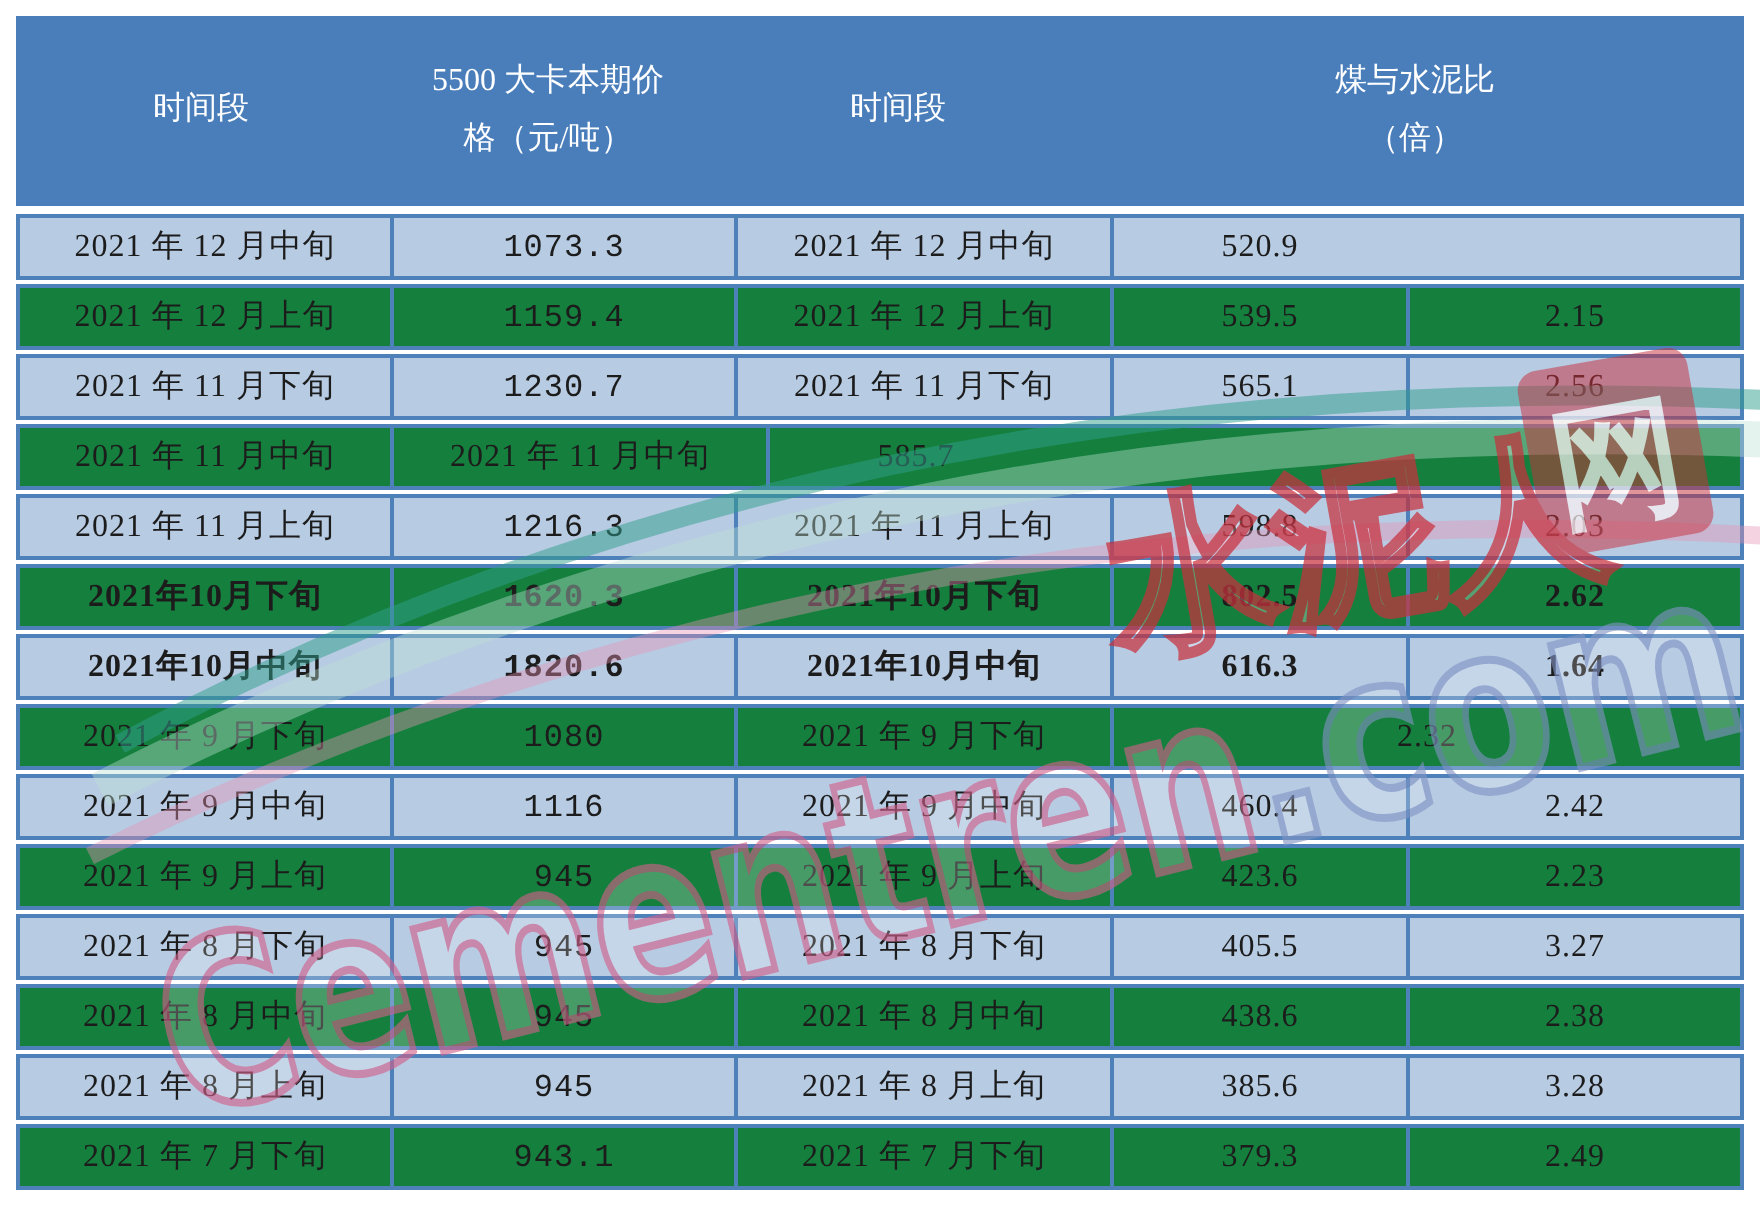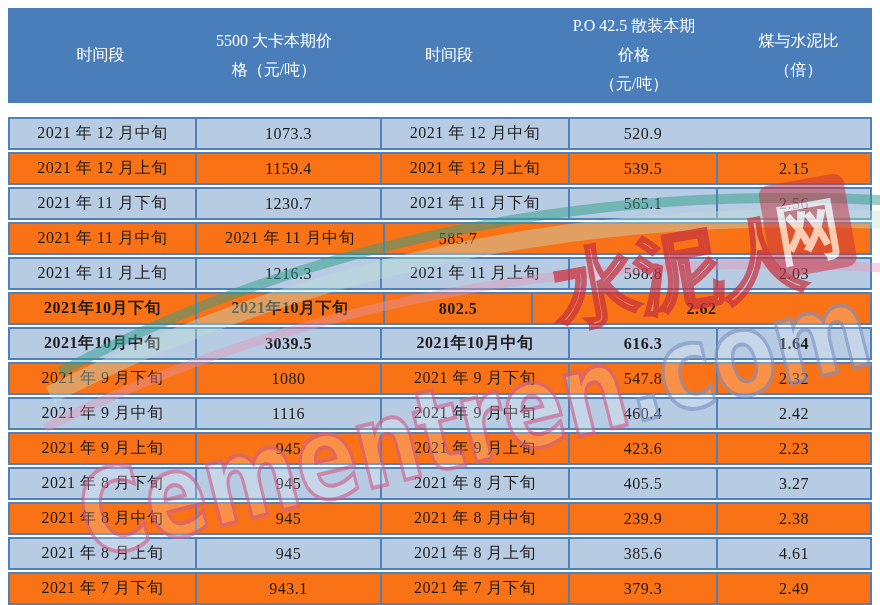--- a/index.html
+++ b/index.html
@@ -25,42 +25,42 @@
     background: #4a7ebb;
     color: #ffffff;
     align-items: center;
     font-size: 16px;
   }
   .thead .hcell {
     text-align: center;
     white-space: pre-line;
     line-height: 1.8;
   }
-  .tbody { margin-top: 14px; }
+  .tbody { margin-top: 4px; }
   .trow {
     display: flex;
     height: 33px;
     width: 864px;
     border: 2px solid #4e81ba;
-    background: #f97316;
+    background: #15803d;
     align-items: stretch;
   }
   .trow + .trow { margin-top: 2px; }
   .trow:nth-child(odd) { background: #b7cbe3; }
   .trow.bold { font-weight: bold; }
   .cell {
     display: flex;
     align-items: center;
     justify-content: center;
     font-size: 16px;
     letter-spacing: 0.5px;
   }
   .cell + .cell { border-left: 2px solid #4e81ba; }
   .c1 { width: 185px; }
-  .c2 { width: 185px; }
+  .c2 { width: 172px; font-family: Liberation Mono, monospace; }
   .c3 { width: 188px; }
   .c4 { width: 148px; }
   .c5 { flex: 1; }
   .h1 { width: 185px; }
   .h2 { width: 162px; }
   .h3 { width: 188px; }
   .h4 { width: 182px; }
   .h5 { flex: 1; }
   .watermark {
     position: absolute;
@@ -73,23 +73,20 @@
 <body>
 
 <div class="page">
 
   <div class="table-wrap">
     <div class="thead">
       <div class="hcell h1">时间段</div>
       <div class="hcell h2">5500 大卡本期价
 格（元/吨）</div>
       <div class="hcell h3">时间段</div>
-      <div class="hcell h4">P.O 42.5 散装本期
-价格
-（元/吨）</div>
       <div class="hcell h5">煤与水泥比
 （倍）</div>
     </div>
     <div class="tbody">
         <div class="trow">
       <div class="cell c1">2021 年 12 月中旬</div>
       <div class="cell c2">1073.3</div>
       <div class="cell c3">2021 年 12 月中旬</div>
       <div class="cell c4">520.9</div>
     </div>
@@ -114,36 +111,36 @@
     </div>
         <div class="trow">
       <div class="cell c1">2021 年 11 月上旬</div>
       <div class="cell c2">1216.3</div>
       <div class="cell c3">2021 年 11 月上旬</div>
       <div class="cell c4">598.8</div>
       <div class="cell c5">2.03</div>
     </div>
         <div class="trow bold">
       <div class="cell c1">2021年10月下旬</div>
+      <div class="cell c2">1620.3</div>
       <div class="cell c3">2021年10月下旬</div>
       <div class="cell c4">802.5</div>
       <div class="cell c5">2.62</div>
     </div>
         <div class="trow bold">
       <div class="cell c1">2021年10月中旬</div>
-      <div class="cell c2">3039.5</div>
+      <div class="cell c2">1820.6</div>
       <div class="cell c3">2021年10月中旬</div>
       <div class="cell c4">616.3</div>
       <div class="cell c5">1.64</div>
     </div>
         <div class="trow">
       <div class="cell c1">2021 年 9 月下旬</div>
       <div class="cell c2">1080</div>
       <div class="cell c3">2021 年 9 月下旬</div>
-      <div class="cell c4">547.8</div>
       <div class="cell c5">2.32</div>
     </div>
         <div class="trow">
       <div class="cell c1">2021 年 9 月中旬</div>
       <div class="cell c2">1116</div>
       <div class="cell c3">2021 年 9 月中旬</div>
       <div class="cell c4">460.4</div>
       <div class="cell c5">2.42</div>
     </div>
         <div class="trow">
@@ -157,29 +154,29 @@
       <div class="cell c1">2021 年 8 月下旬</div>
       <div class="cell c2">945</div>
       <div class="cell c3">2021 年 8 月下旬</div>
       <div class="cell c4">405.5</div>
       <div class="cell c5">3.27</div>
     </div>
         <div class="trow">
       <div class="cell c1">2021 年 8 月中旬</div>
       <div class="cell c2">945</div>
       <div class="cell c3">2021 年 8 月中旬</div>
-      <div class="cell c4">239.9</div>
+      <div class="cell c4">438.6</div>
       <div class="cell c5">2.38</div>
     </div>
         <div class="trow">
       <div class="cell c1">2021 年 8 月上旬</div>
       <div class="cell c2">945</div>
       <div class="cell c3">2021 年 8 月上旬</div>
       <div class="cell c4">385.6</div>
-      <div class="cell c5">4.61</div>
+      <div class="cell c5">3.28</div>
     </div>
         <div class="trow">
       <div class="cell c1">2021 年 7 月下旬</div>
       <div class="cell c2">943.1</div>
       <div class="cell c3">2021 年 7 月下旬</div>
       <div class="cell c4">379.3</div>
       <div class="cell c5">2.49</div>
     </div>
       </div>
   </div>

